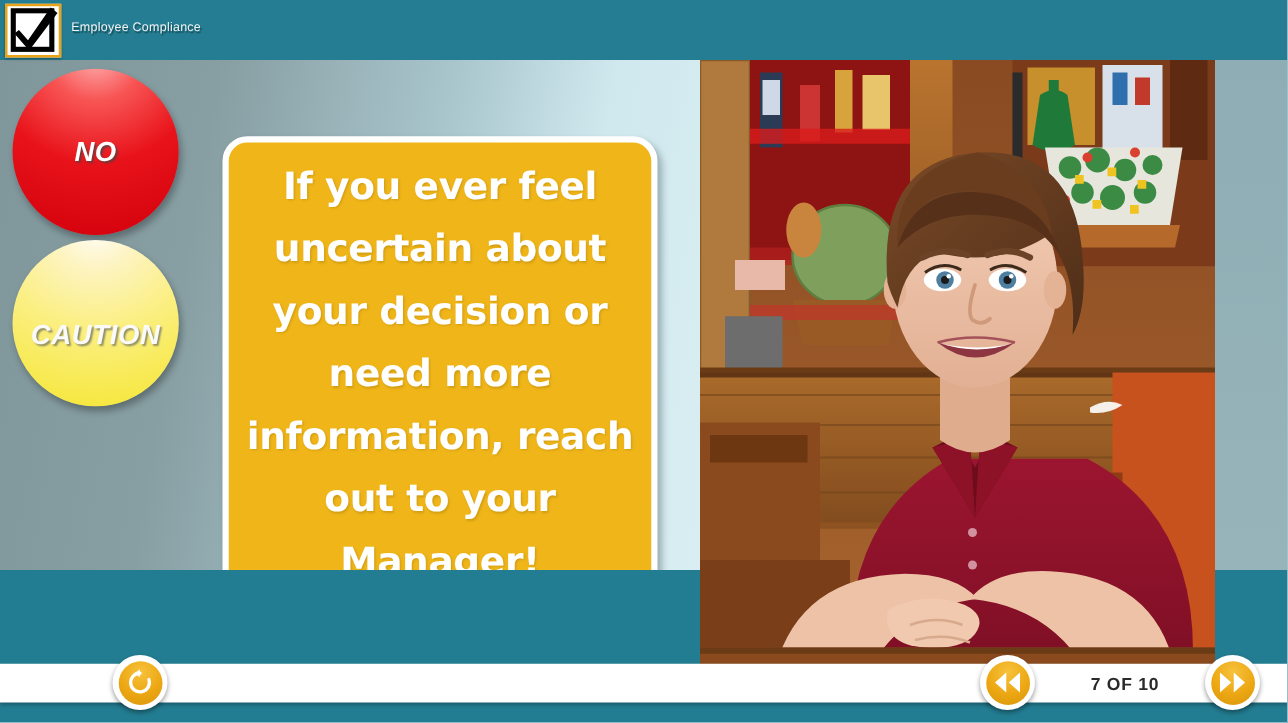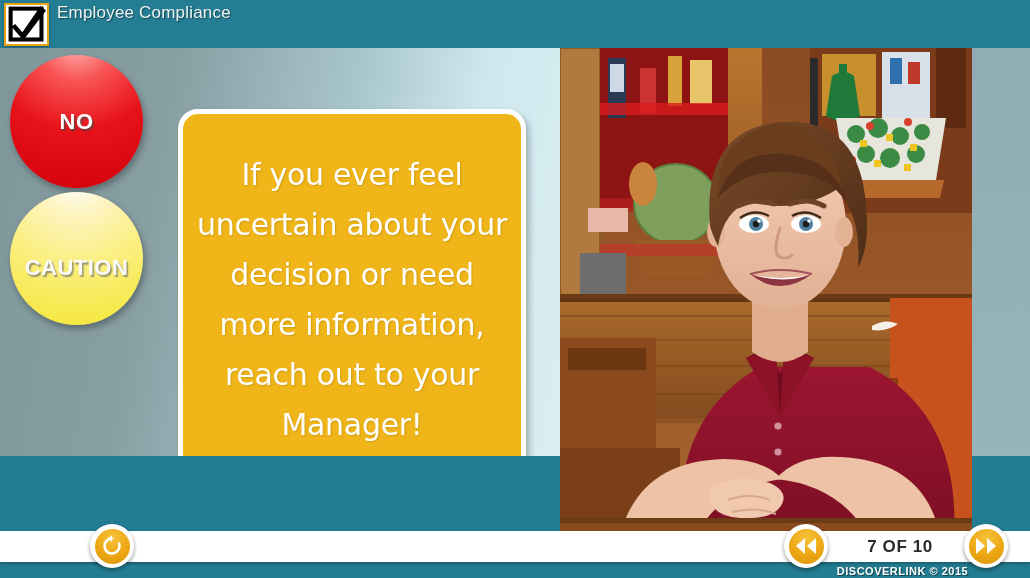--- a/index.html
+++ b/index.html
@@ -29,24 +29,25 @@
     background: #ffffff;
     border: 2px solid #e8a317;
     box-shadow: 0 1px 2px rgba(0,0,0,.35);
   }
   #logo-box svg { display: block; width: 100%; height: 100%; }
   #title-wrap {
     position: absolute; left: 57px; top: 2px;
     width: 500px; height: 46px;
   }
   #subtitle {
-    font-size: 17px; font-weight: normal;
+    font-size: 10px; font-weight: normal;
     color: #eef3f4; letter-spacing: .2px;
     line-height: 17px; padding-top: 2px;
     text-shadow: 1px 1px 1px rgba(0,0,0,.45);
+    margin-top: 10px;
   }
   #maintitle {
     font-size: 24px; font-weight: bold;
     color: #ffffff; letter-spacing: .4px;
     line-height: 27px;
     text-shadow: 2px 2px 2px rgba(0,0,0,.5);
   }
 
   
   #left-panel {
@@ -63,20 +64,21 @@
     position: absolute; left: 0;
     width: 133px; height: 133px;
     border-radius: 50%;
     box-shadow: 2px 4px 6px rgba(0,0,0,.3);
     display: flex; align-items: center; justify-content: center;
   }
   .light span {
     font-size: 22px; font-weight: bold; color: #ffffff;
     letter-spacing: .5px;
     text-shadow: 1.5px 1.5px 1.5px rgba(70,70,70,.75);
+    font-style: italic;
   }
   #light-no      { top: 0;   background: radial-gradient(circle at 50% -10%, #ffb8b8 0%, #f85555 24%, #e8131a 55%, #d2000c 100%); }
   #light-caution { top: 137px; background: radial-gradient(circle at 50% -10%, #ffffff 0%, #fdf4c2 22%, #fbef83 52%, #f5e632 100%); }
   #light-yes     { top: 274px; background: radial-gradient(circle at 50% -12%, #eef8ec 0%, #c6e6bd 22%, #84cf7a 55%, #3fb03f 100%); }
   #light-caution span { color: #fafafa; text-shadow: 1.5px 1.5px 1.5px rgba(120,120,100,.8); margin-top: 18px; }
 
   
   #callout {
     position: absolute; left: 178px; top: 61px;
     width: 348px; height: 382px;
@@ -86,21 +88,21 @@
     box-shadow: 3px 4px 6px rgba(40,60,70,.35);
     display: flex; align-items: center; justify-content: center;
     z-index: 12;
   }
   #callout-text {
     width: 318px;
     text-align: center;
     color: #ffffff;
     font-family: "DejaVu Sans", sans-serif;
     font-size: 30px;
-    font-weight: normal;
+    font-weight: bold;
     line-height: 50px;
     letter-spacing: -.3px;
     text-shadow: 1px 1px 2px rgba(150,110,10,.35);
   }
 
   
   #photo {
     position: absolute; left: 560px; top: 48px;
     width: 412px; height: 487px;
     overflow: hidden;
@@ -150,21 +152,21 @@
   }
   .navbtn-inner svg { display: block; }
   #btn-replay { left: 90px; top: 524px; }
   #btn-prev   { left: 784px; top: 524px; }
   #btn-next   { left: 964px; top: 524px; }
 
   #page-counter {
     position: absolute; left: 840px; top: 531px;
     width: 120px; height: 31px;
     display: flex; align-items: center; justify-content: center;
-    font-size: 17px; font-weight: bold; color: #2a2a2a;
+    font-size: 14px; font-weight: bold; color: #2a2a2a;
     letter-spacing: .6px;
     z-index: 32;
   }
   #copyright {
     position: absolute; left: 820px; top: 563px;
     width: 165px; height: 15px;
     display: flex; align-items: center; justify-content: center;
     font-size: 11px; font-weight: bold; color: #ffffff;
     letter-spacing: .5px;
     text-shadow: 1px 1px 1px rgba(0,0,0,.5);
@@ -385,15 +387,14 @@
   <div class="navbtn" id="btn-next">
     <div class="navbtn-inner">
       <svg width="22" height="18" viewBox="0 0 22 18" xmlns="http://www.w3.org/2000/svg">
         <path d="M1 1 L1 17 L10 9 Z" fill="#ffffff"></path>
         <path d="M12 1 L12 17 L21 9 Z" fill="#ffffff"></path>
       </svg>
     </div>
   </div>
 
   <div id="page-counter">7 OF 10</div>
-  <div id="copyright">DISCOVERLINK  © 2015</div>
 
 </div>
 
 </body></html>

